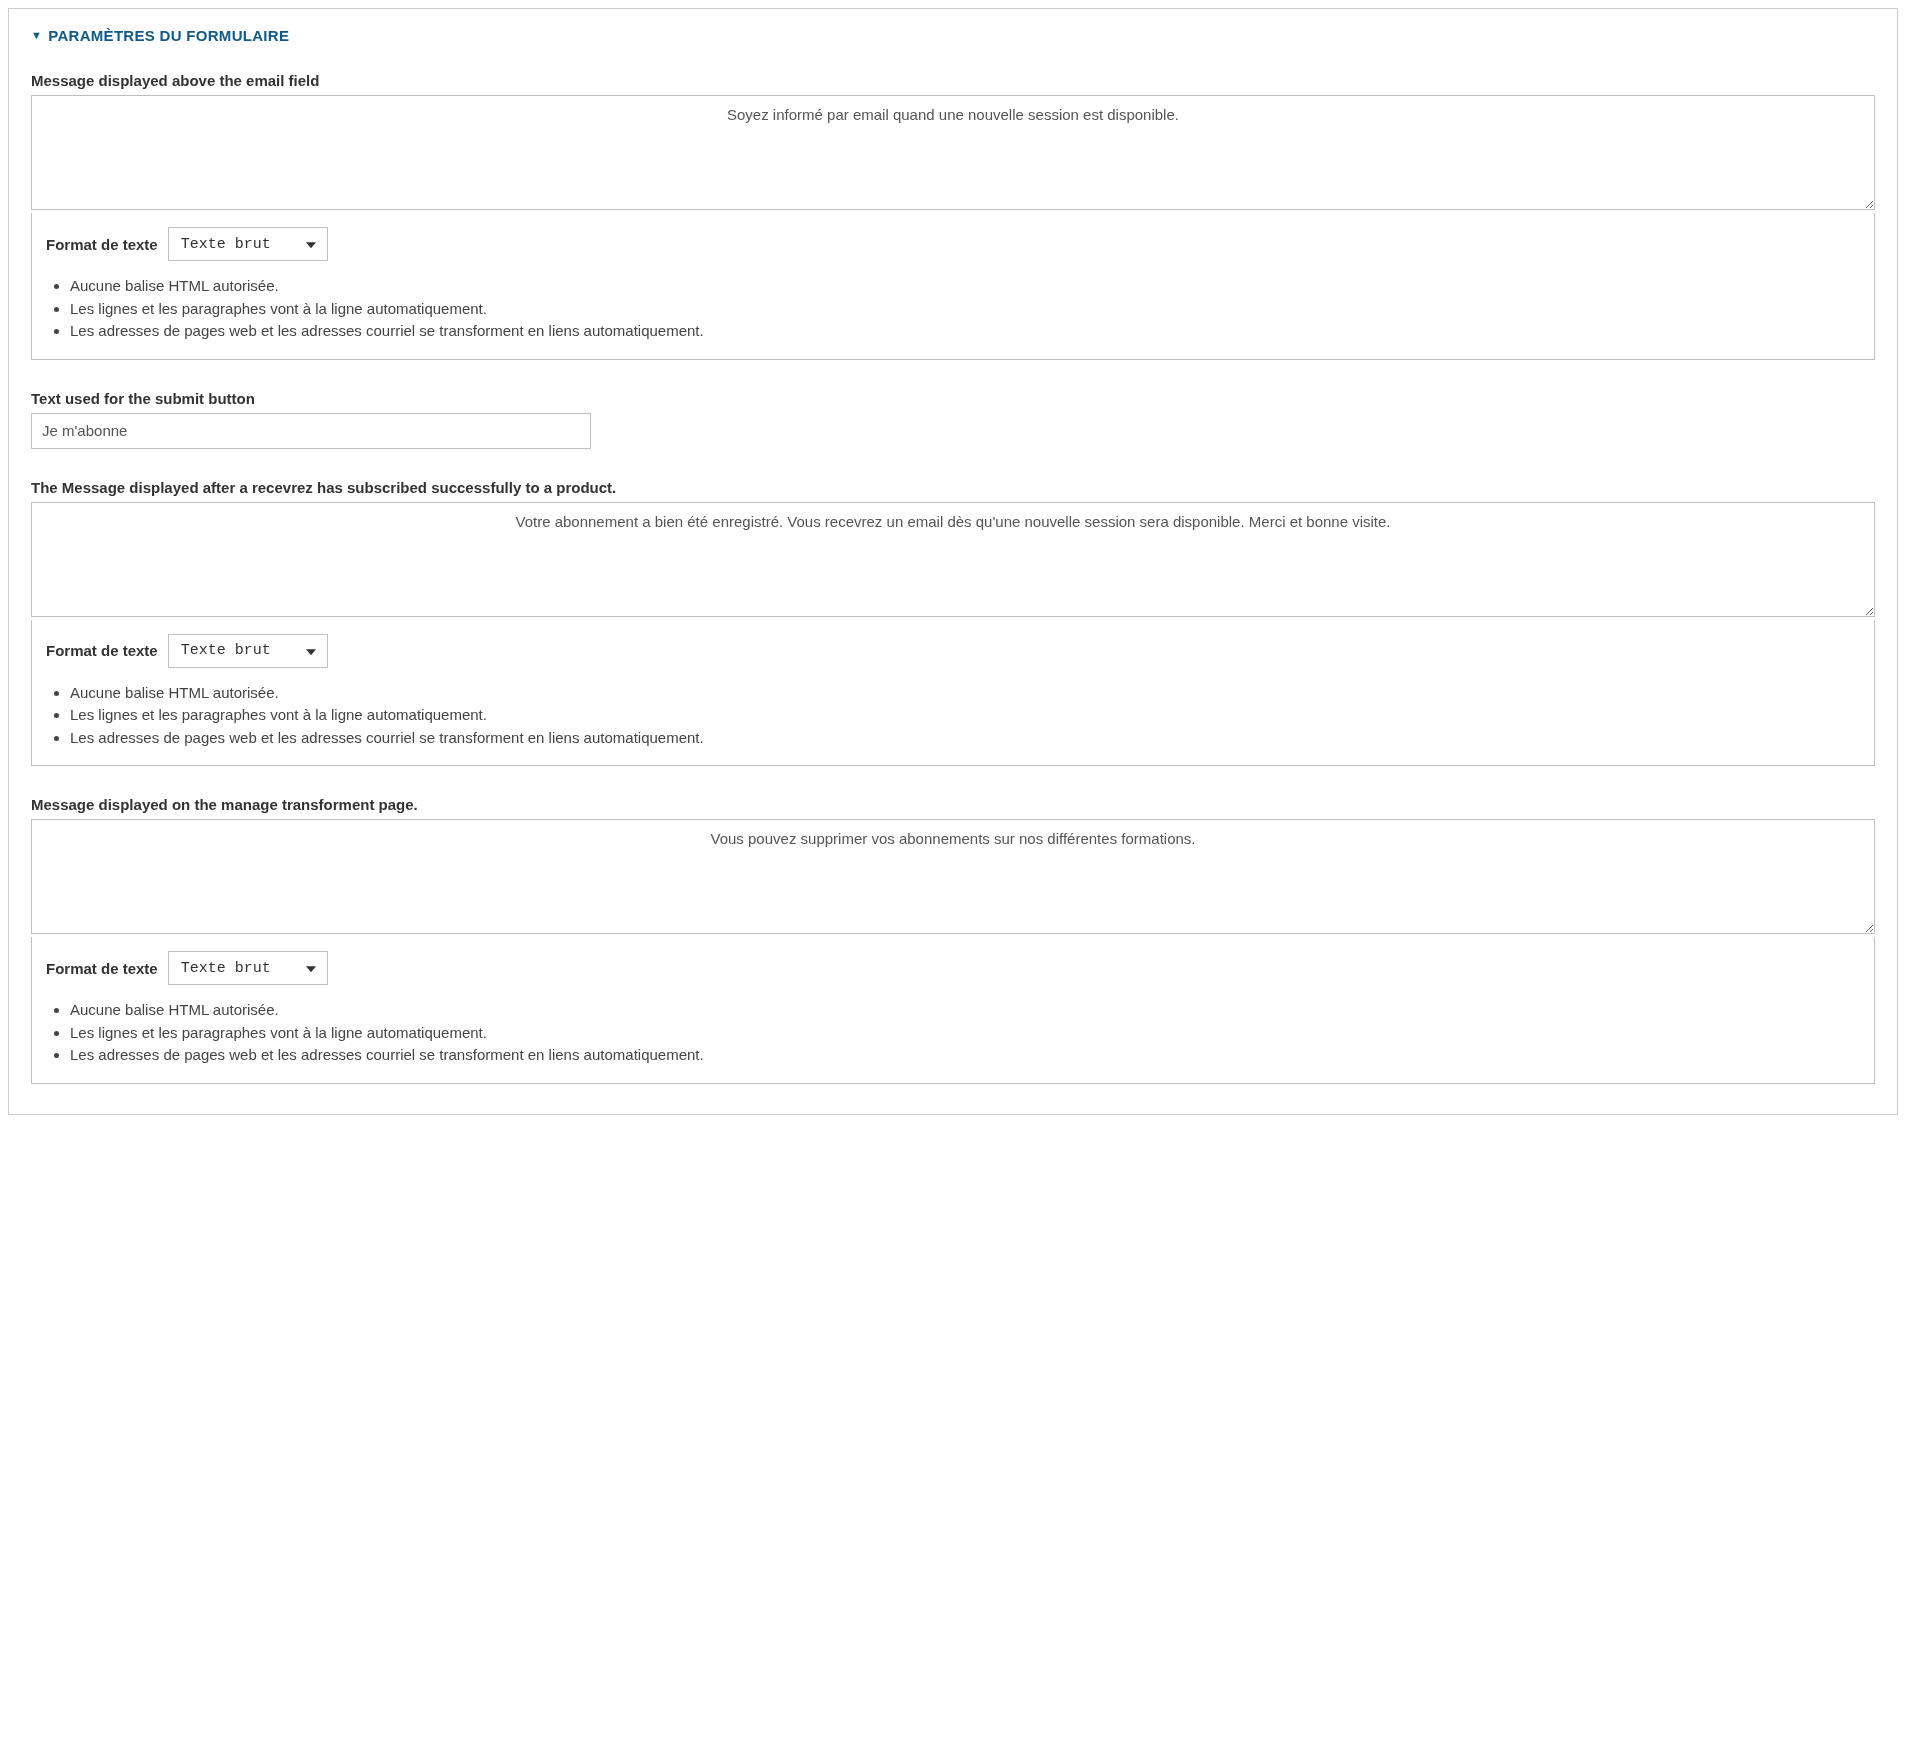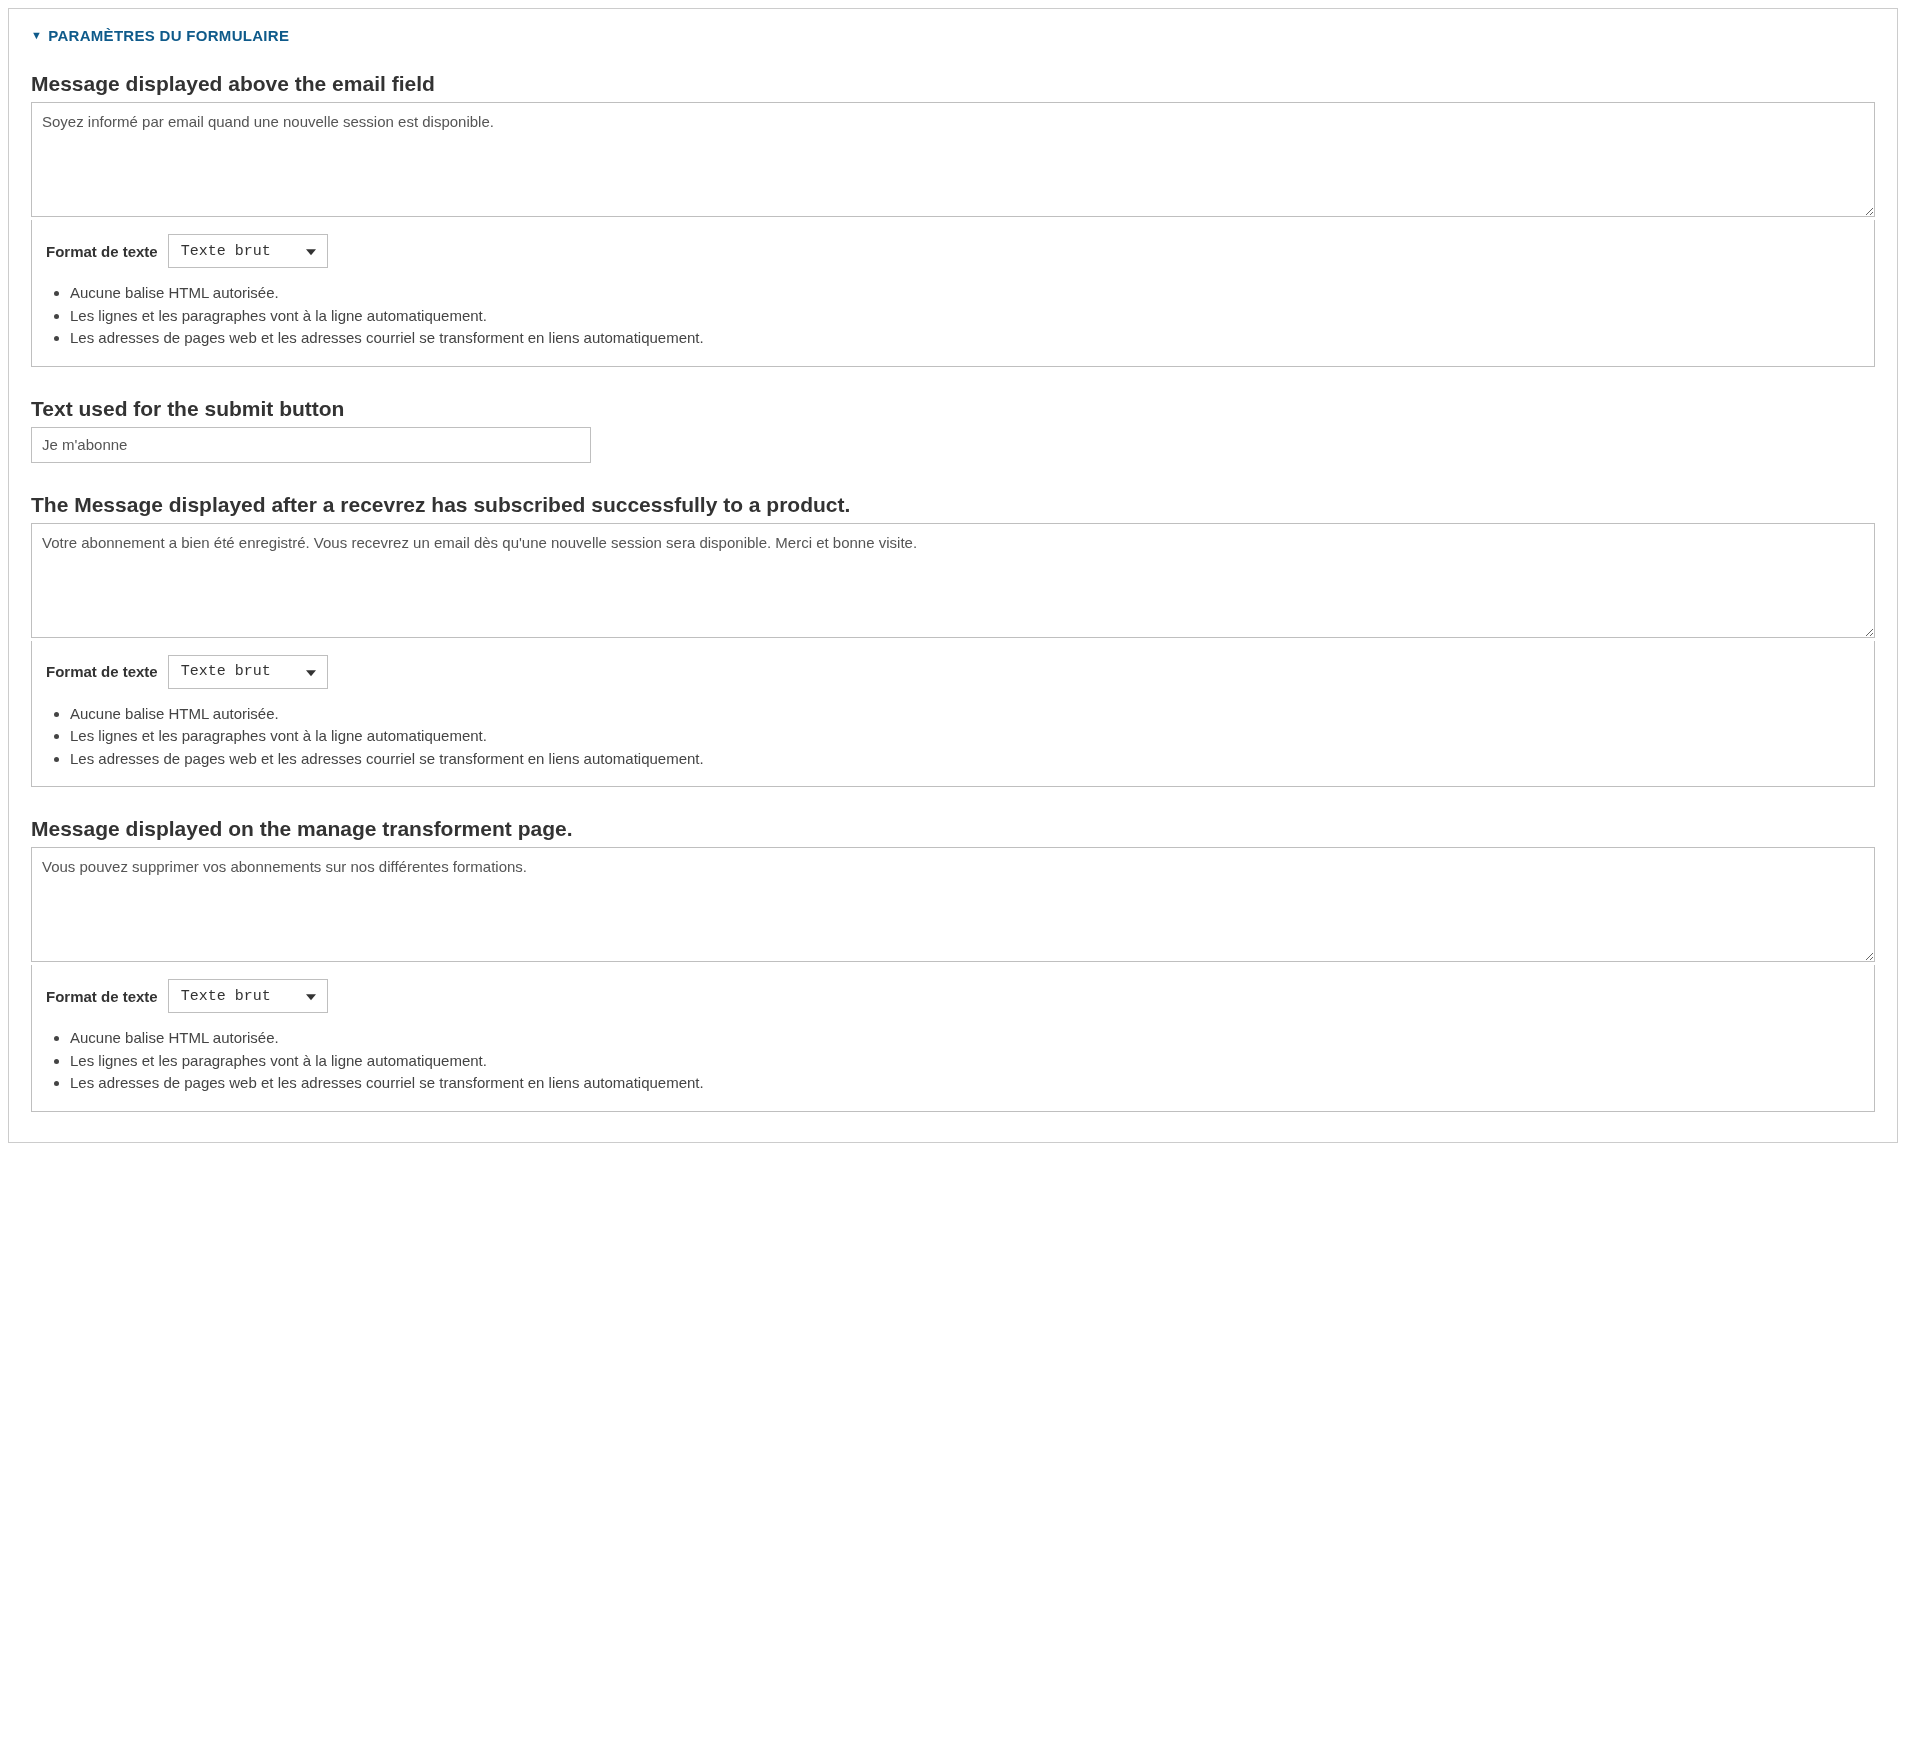--- a/index.html
+++ b/index.html
@@ -35,35 +35,36 @@
       color: #0e5a8a;
       font-size: 11px;
       line-height: 1;
     }
     .field {
       margin-bottom: 30px;
     }
     .field-label {
       font-weight: 700;
       color: #333;
-      font-size: 21px;
+      font-size: 15px;
       margin-bottom: 6px;
       display: block;
     }
     textarea.big {
       width: 100%;
       min-height: 115px;
       padding: 8px 10px;
       border: 1px solid #bfbfbf;
       font-family: inherit;
       font-size: 15px;
       color: #555;
       resize: vertical;
       background: #fff;
       line-height: 1.4;
+      text-align: center;
     }
     input.text-input {
       width: 560px;
       max-width: 100%;
       padding: 6px 10px;
       border: 1px solid #bfbfbf;
       font-family: inherit;
       font-size: 15px;
       color: #555;
       height: 36px;

